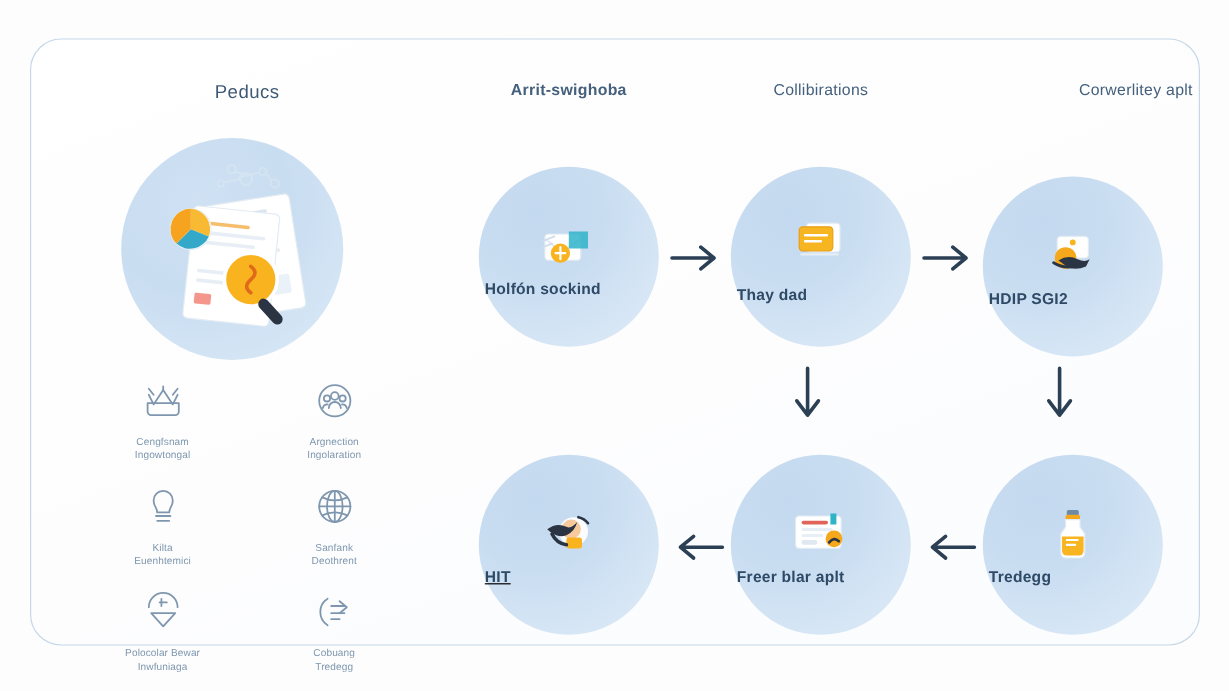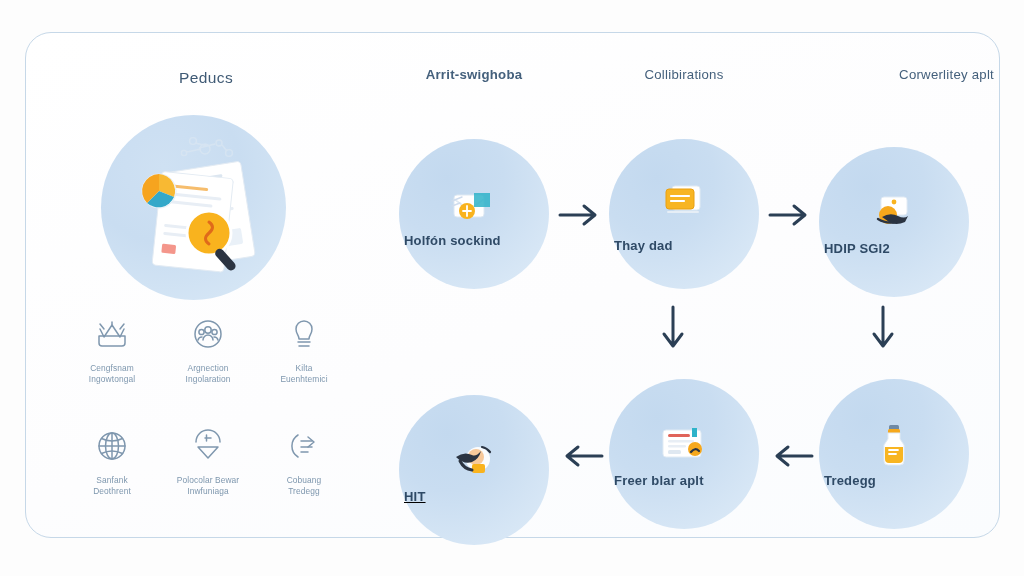--- a/index.html
+++ b/index.html
@@ -32,22 +32,22 @@
   .hero-circle{
     position:absolute;left:45px;top:72px;width:185px;height:185px;
     border-radius:50%;
     background:radial-gradient(circle at 34% 28%,#cfe1f3 0%,#c9ddf1 42%,#dbeaf7 100%);
   }
   .hero-art{position:absolute;left:0;top:0;width:185px;height:185px;}
 
   
   .icon-grid{
     position:absolute;left:8px;top:272px;width:286px;
-    display:grid;grid-template-columns:repeat(3,1fr);
-    row-gap:42px;
+    display:grid;grid-template-columns:repeat(2,1fr);
+    row-gap:18px;
   }
   .icon-cell{display:flex;flex-direction:column;align-items:center;}
   .icon-glyph{width:40px;height:38px;display:block;}
   .icon-label{
     margin-top:10px;width:96px;text-align:center;
     font-size:8.4px;line-height:11px;color:#7e97ae;
     filter:blur(.45px);letter-spacing:.1px;
   }
 
   
@@ -65,21 +65,21 @@
     display:flex;flex-direction:column;align-items:center;justify-content:center;
   }
   .node-art{width:52px;height:50px;margin-bottom:2px;}
   .node-label{
     font-size:13px;color:#2f4a66;font-weight:600;letter-spacing:.2px;
     width:140px;filter:blur(.35px);
   }
   .n-r1c1{left:33px;top:96px;}
   .n-r1c2{left:243px;top:96px;gap:10px;}
   .n-r1c3{left:453px;top:104px;}
-  .n-r2c1{left:33px;top:352px;text-decoration:underline;}
+  .n-r2c1{left:33px;top:336px;text-decoration:underline;}
   .n-r2c2{left:243px;top:336px;}
   .n-r2c3{left:453px;top:336px;}
 
   .arrow{position:absolute;}
   .a-h1{left:188px;top:155px;}
   .a-h2{left:398px;top:155px;}
   .a-v1{left:290px;top:258px;}
   .a-v2{left:500px;top:258px;}
   .a-hb1{left:188px;top:396px;}
   .a-hb2{left:398px;top:396px;}

